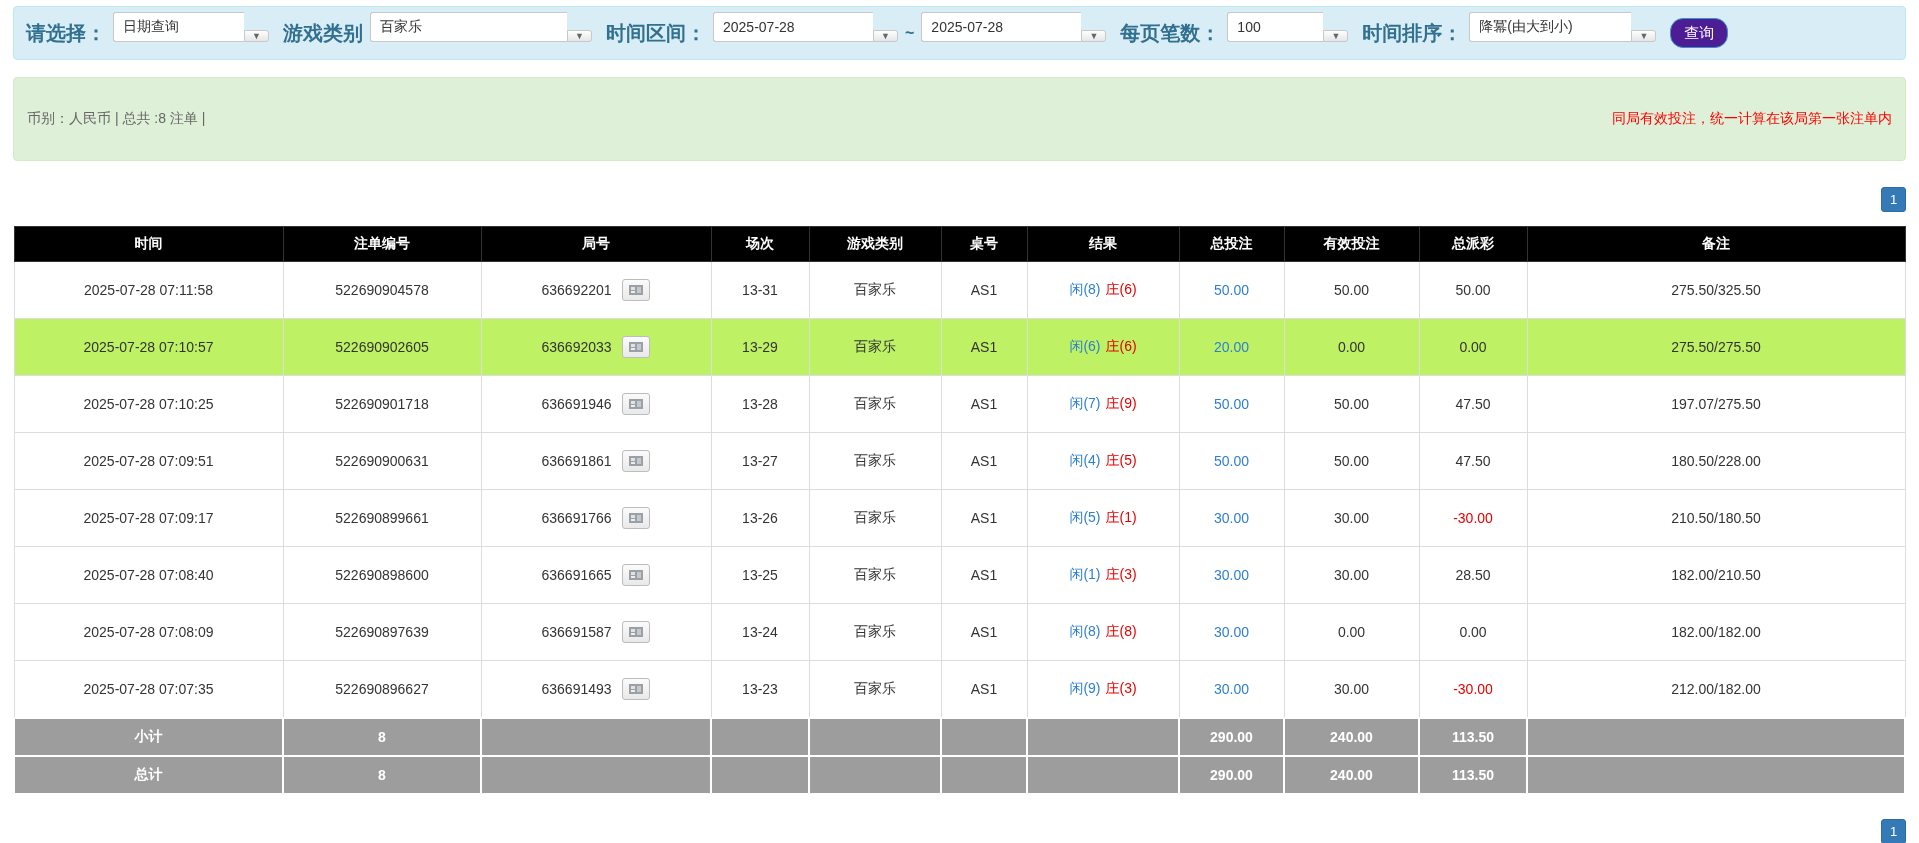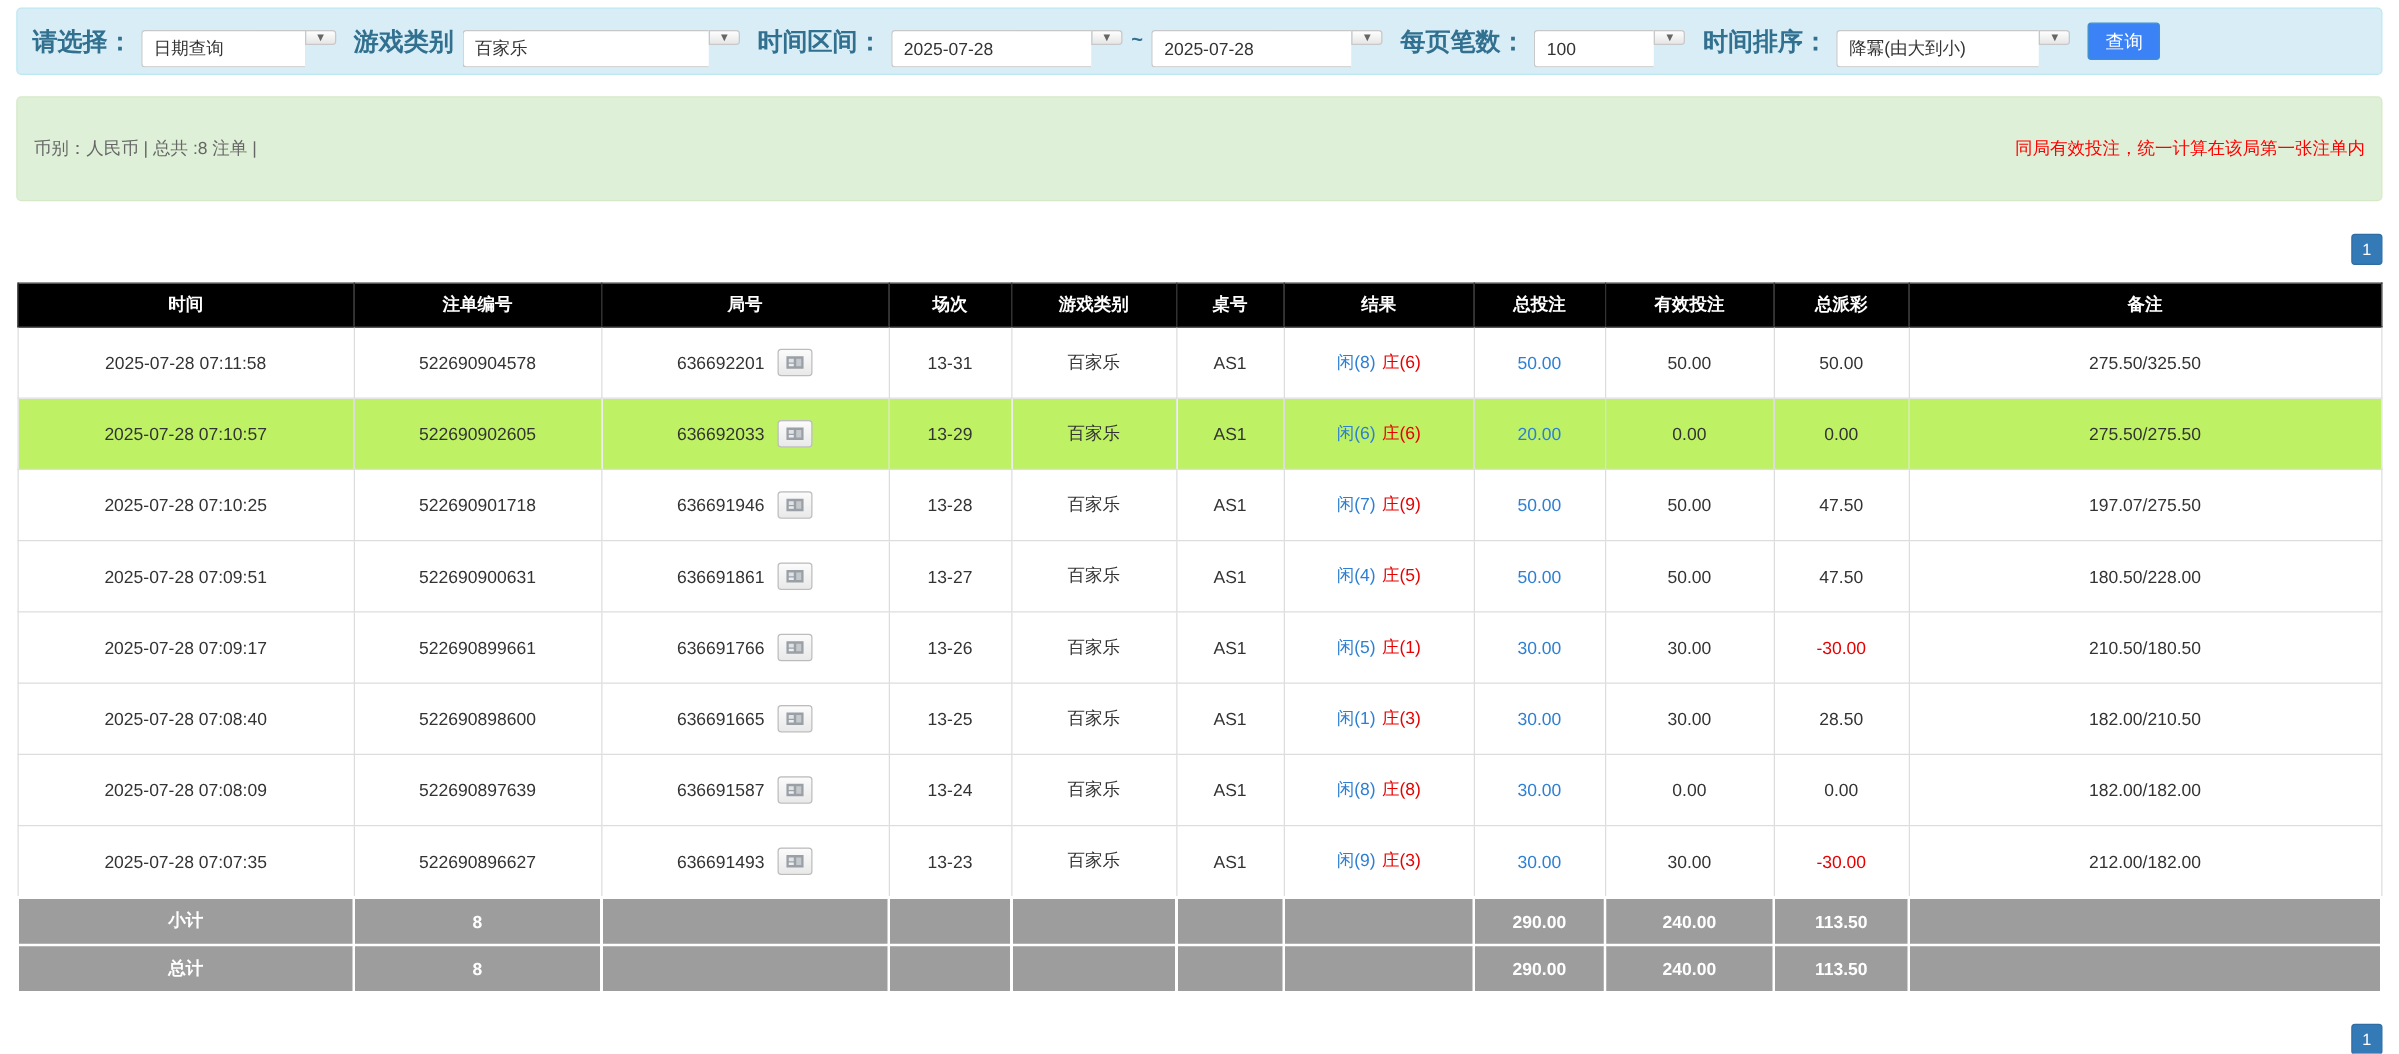--- a/index.html
+++ b/index.html
@@ -13,35 +13,35 @@
   .container { padding: 6px 13px 0 13px; }
 
   .page-title { font-size: 21px; font-weight: 400; color: #333; margin: 8px 0 16px 0; }
 
   .filter-bar {
     background: #d9edf7; border: 1px solid #bce8f1; border-radius: 4px;
     padding: 11px 12px; display: flex; align-items: center; flex-wrap: nowrap;
   }
   .fgroup { display: flex; align-items: center; margin-right: 14px; }
   .flabel { color: #31708f; font-weight: bold; font-size: 20px; margin-right: 7px; white-space: nowrap; }
-  .combo { display: flex; align-items: flex-start; height: 18px; }
+  .combo { display: flex; align-items: flex-end; height: 18px; }
   .combo input {
     border: 1px solid #c8c8c8; border-right: none; border-radius: 3px 0 0 3px;
     padding: 0 9px; font-size: 14px; color: #333; background: #fff; outline: none;
     font-family: inherit; height: 30px;
   }
   .combo .arrow {
     width: 25px; border: 1px solid #c8c8c8; background: linear-gradient(#fefefe, #e6e6e6);
     border-radius: 0 3px 3px 0; display: flex; align-items: center; justify-content: center;
     color: #666; font-size: 9px; cursor: pointer;
   }
   .tilde { color: #31708f; font-weight: bold; margin: 0 7px; }
   .btn-search {
-    background: #3b82f6; border: 1px solid #3d91c9; color: #fff; font-size: 15px;
-    padding: 0 13px; height: 30px; border-radius: 3px; cursor: pointer; font-family: inherit;
+    background: #4c1d95; border: 1px solid #3d91c9; color: #fff; font-size: 15px;
+    padding: 0 13px; height: 30px; border-radius: 13px; cursor: pointer; font-family: inherit;
   }
 
   .summary-bar {
     margin-top: 17px; background: #dff0d8; border: 1px solid #d6e9c6; border-radius: 4px;
     padding: 32px 13px; display: flex; justify-content: space-between; align-items: center;
     font-size: 14px;
   }
   .summary-left { color: #666; }
   .summary-right { color: #ff0000; }
 

